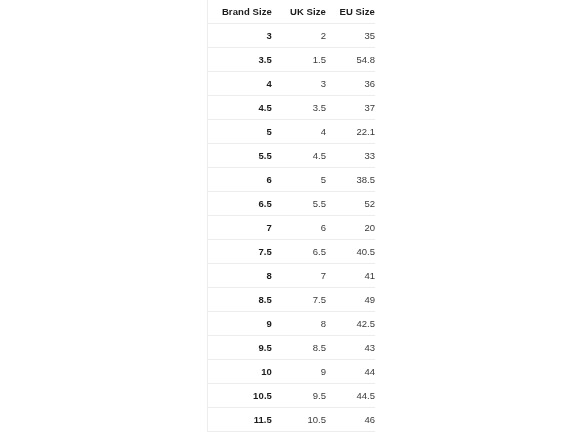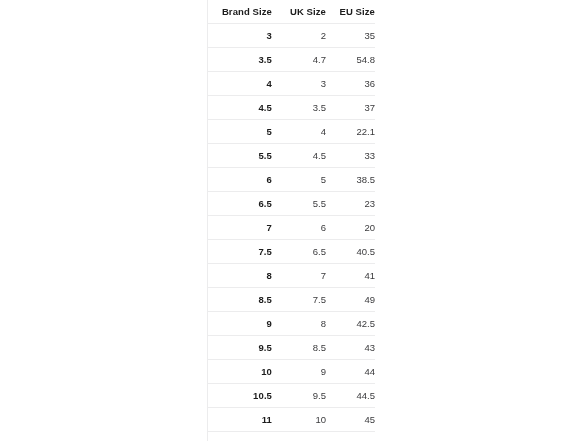--- a/index.html
+++ b/index.html
@@ -81,21 +81,21 @@
         </tr>
       </thead>
       <tbody id="table-body">
           <tr>
             <td class="col-brand">3</td>
             <td class="col-uk">2</td>
             <td class="col-eu">35</td>
           </tr>
           <tr>
             <td class="col-brand">3.5</td>
-            <td class="col-uk">4.7</td>
+            <td class="col-uk">1.5</td>
             <td class="col-eu">54.8</td>
           </tr>
           <tr>
             <td class="col-brand">4</td>
             <td class="col-uk">3</td>
             <td class="col-eu">36</td>
           </tr>
           <tr>
             <td class="col-brand">4.5</td>
             <td class="col-uk">3.5</td>
@@ -112,21 +112,21 @@
             <td class="col-eu">33</td>
           </tr>
           <tr>
             <td class="col-brand">6</td>
             <td class="col-uk">5</td>
             <td class="col-eu">38.5</td>
           </tr>
           <tr>
             <td class="col-brand">6.5</td>
             <td class="col-uk">5.5</td>
-            <td class="col-eu">23</td>
+            <td class="col-eu">52</td>
           </tr>
           <tr>
             <td class="col-brand">7</td>
             <td class="col-uk">6</td>
             <td class="col-eu">20</td>
           </tr>
           <tr>
             <td class="col-brand">7.5</td>
             <td class="col-uk">6.5</td>
             <td class="col-eu">40.5</td>
@@ -155,25 +155,20 @@
             <td class="col-brand">10</td>
             <td class="col-uk">9</td>
             <td class="col-eu">44</td>
           </tr>
           <tr>
             <td class="col-brand">10.5</td>
             <td class="col-uk">9.5</td>
             <td class="col-eu">44.5</td>
           </tr>
           <tr>
-            <td class="col-brand">11</td>
-            <td class="col-uk">10</td>
-            <td class="col-eu">45</td>
-          </tr>
-          <tr>
             <td class="col-brand">11.5</td>
             <td class="col-uk">10.5</td>
             <td class="col-eu">46</td>
           </tr>
         </tbody>
     </table>
   </div>
 </div>
 
 </body></html>

